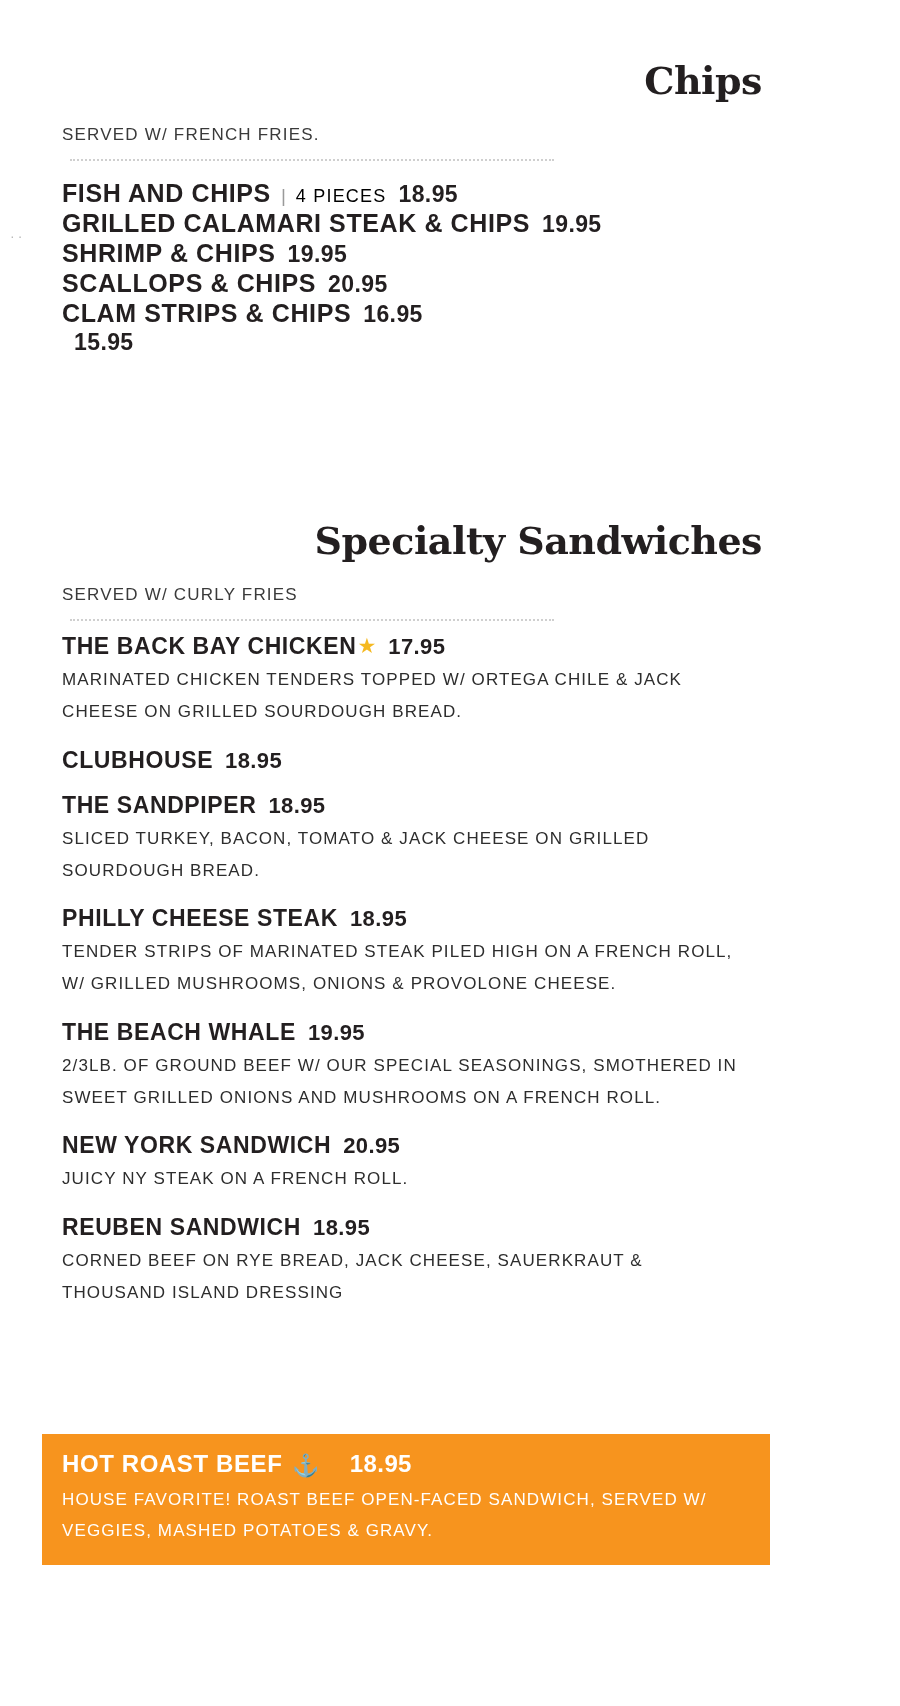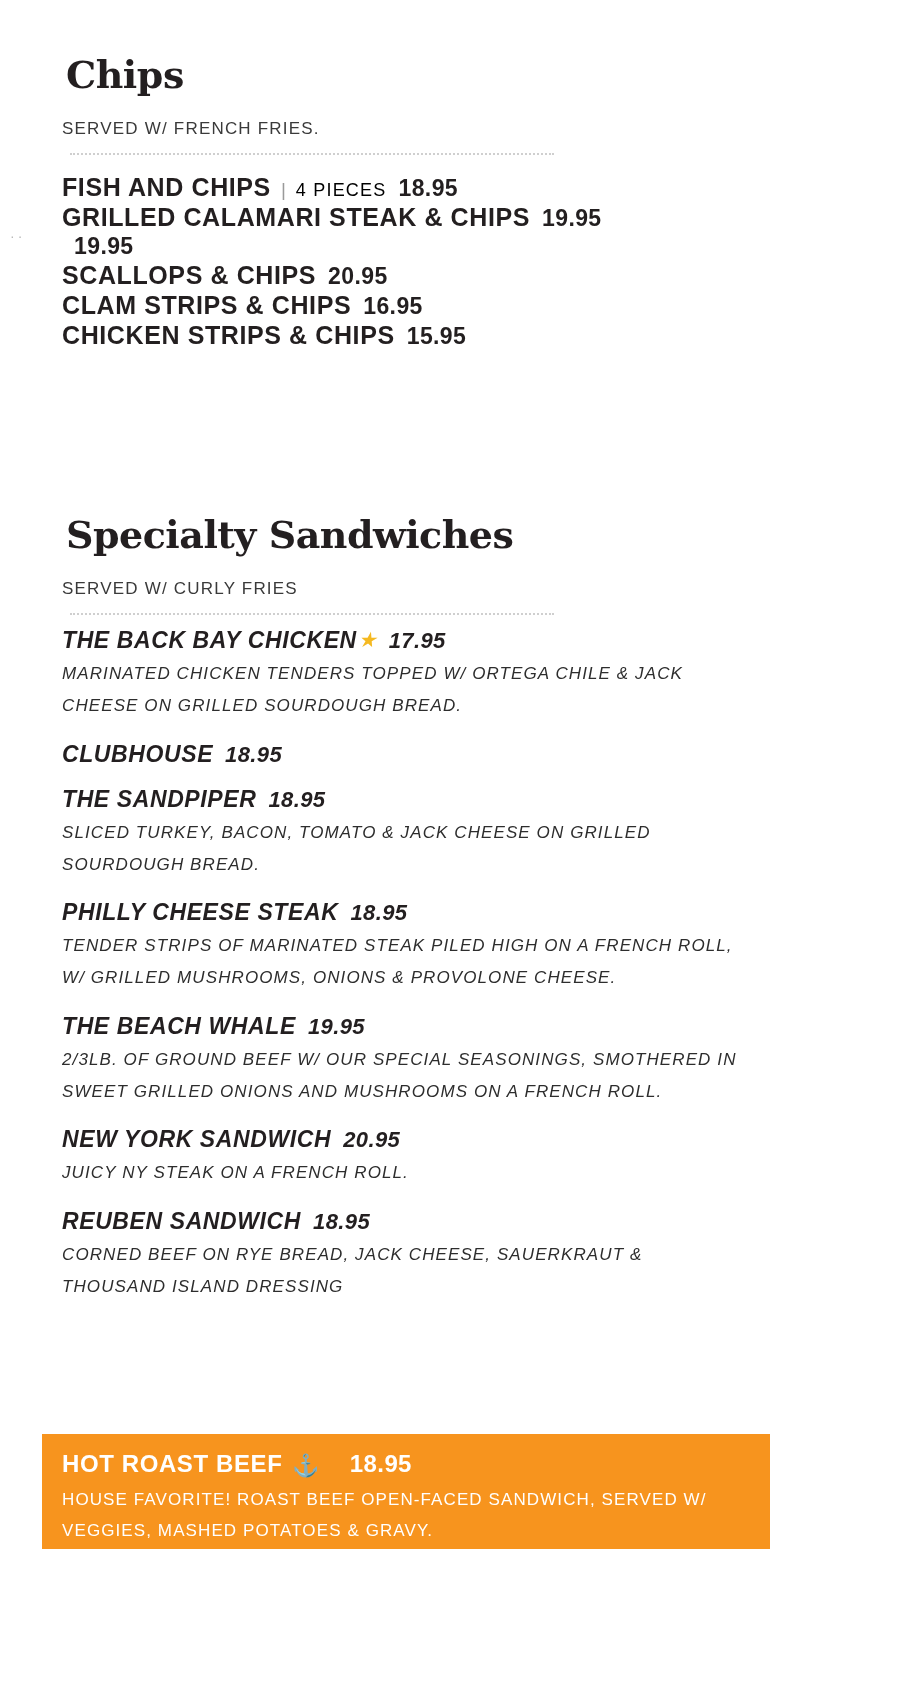--- a/index.html
+++ b/index.html
@@ -25,22 +25,23 @@
     position: absolute;
     left: 62px;
     width: 710px;
   }
   .section-title {
     font-family: "DejaVu Serif", serif;
     font-weight: 700;
     font-size: 38px;
     letter-spacing: -0.5px;
     color: #231f20;
-    margin: 4px;
+    margin: 10px;
     line-height: 1.0;
+    text-align: right;
   }
   .section-sub {
     font-size: 17px;
     letter-spacing: 1.2px;
     color: #3a3a3a;
     margin-top: 25px;
     font-weight: 400;
   }
   .dotted {
     margin-top: 14px;
@@ -95,21 +96,21 @@
   }
 
   
   #chips-section .items .item {
     margin-bottom: 1px;
   }
   #chips-section .item-name { font-size: 25px; }
   #chips-section .item-price { font-size: 23px; }
 
   
-  #sandwiches-section .item { margin-bottom: 18px; font-style: italic; }
+  #sandwiches-section .item { margin-bottom: 18px; }
   #sandwiches-section .item-name { font-size: 23px; }
   #sandwiches-section .item-price { font-size: 22px; }
 
   .star-icon {
     display: inline-block;
     color: #f5b921;
     font-size: 21px;
     line-height: 1;
     margin-left: 1px;
     transform: translateY(-1px);
@@ -122,21 +123,21 @@
     transform: translateY(1px);
   }
 
   
   .feature-band {
     position: absolute;
     left: 42px;
     width: 728px;
     background: #f7941e;
     color: #ffffff;
-    padding: 16px 20px 2px 20px;
+    padding: 16px 20px 18px 20px;
     box-sizing: border-box;
   }
   .feature-band .item-name,
   .feature-band .item-price { color: #ffffff; }
   .feature-band .item-name { font-size: 24px; }
   .feature-band .item-price { font-size: 24px; margin-left: 30px; }
   .feature-band .item-desc {
     color: #ffffff;
     margin-top: 6px;
     line-height: 1.85;
@@ -177,41 +178,41 @@
 
       <div class="item">
         <div class="item-line">
           <span class="item-name">GRILLED CALAMARI STEAK &amp; CHIPS</span>
           <span class="item-price">19.95</span>
         </div>
       </div>
 
       <div class="item">
         <div class="item-line">
+          <span class="item-name">SHRIMP &amp; CHIPS</span>
           <span class="item-price">19.95</span>
         </div>
       </div>
 
       <div class="item">
         <div class="item-line">
           <span class="item-name">SCALLOPS &amp; CHIPS</span>
           <span class="item-price">20.95</span>
         </div>
       </div>
 
       <div class="item">
         <div class="item-line">
           <span class="item-name">CLAM STRIPS &amp; CHIPS</span>
           <span class="item-price">16.95</span>
         </div>
       </div>
 
       <div class="item">
         <div class="item-line">
-          <span class="item-name">CHICKEN STRIPS &amp; CHIPS</span>
           <span class="item-price">15.95</span>
         </div>
       </div>
 
     </div>
   </div>
 
   <div class="section" id="sandwiches-section" style="top:512px;">
     <h2 class="section-title">Specialty Sandwiches</h2>
     <div class="section-sub">SERVED W/ CURLY FRIES</div>

